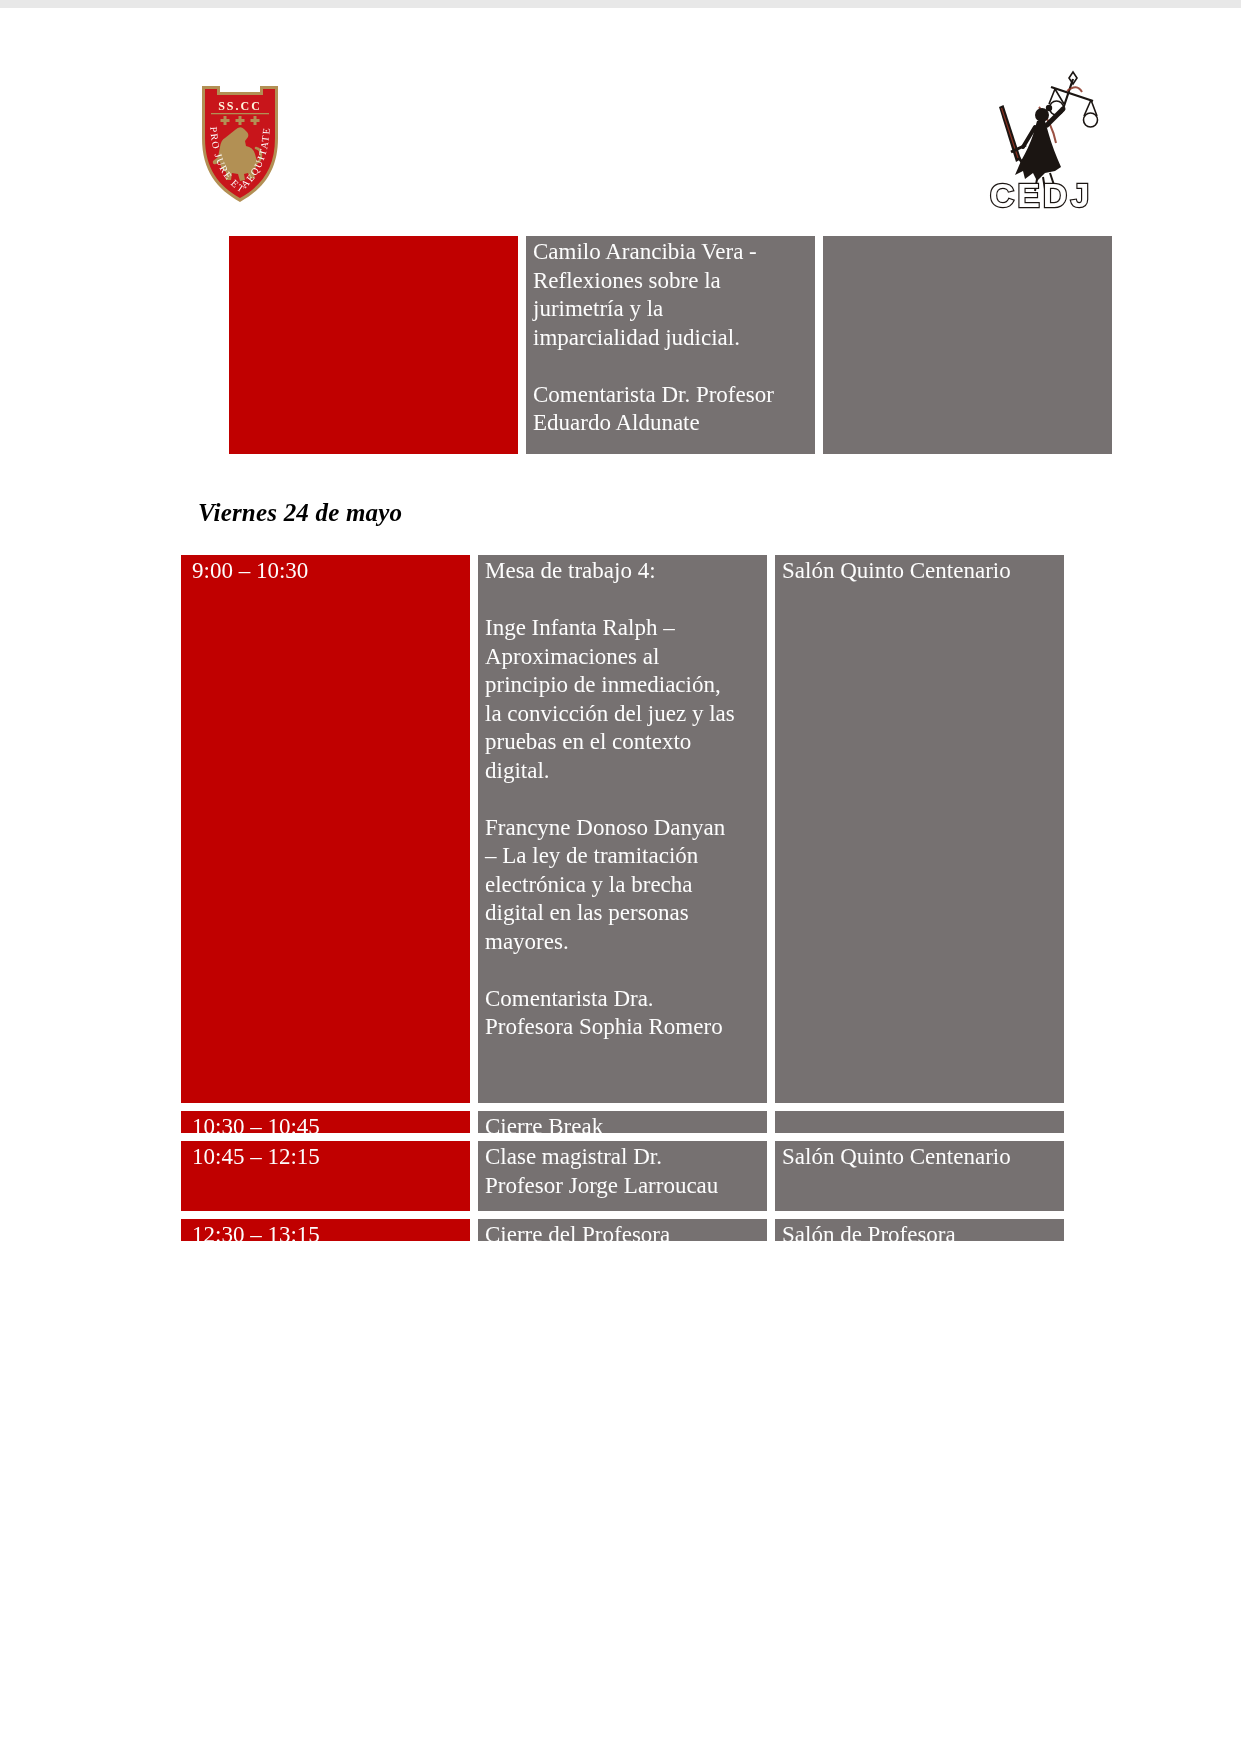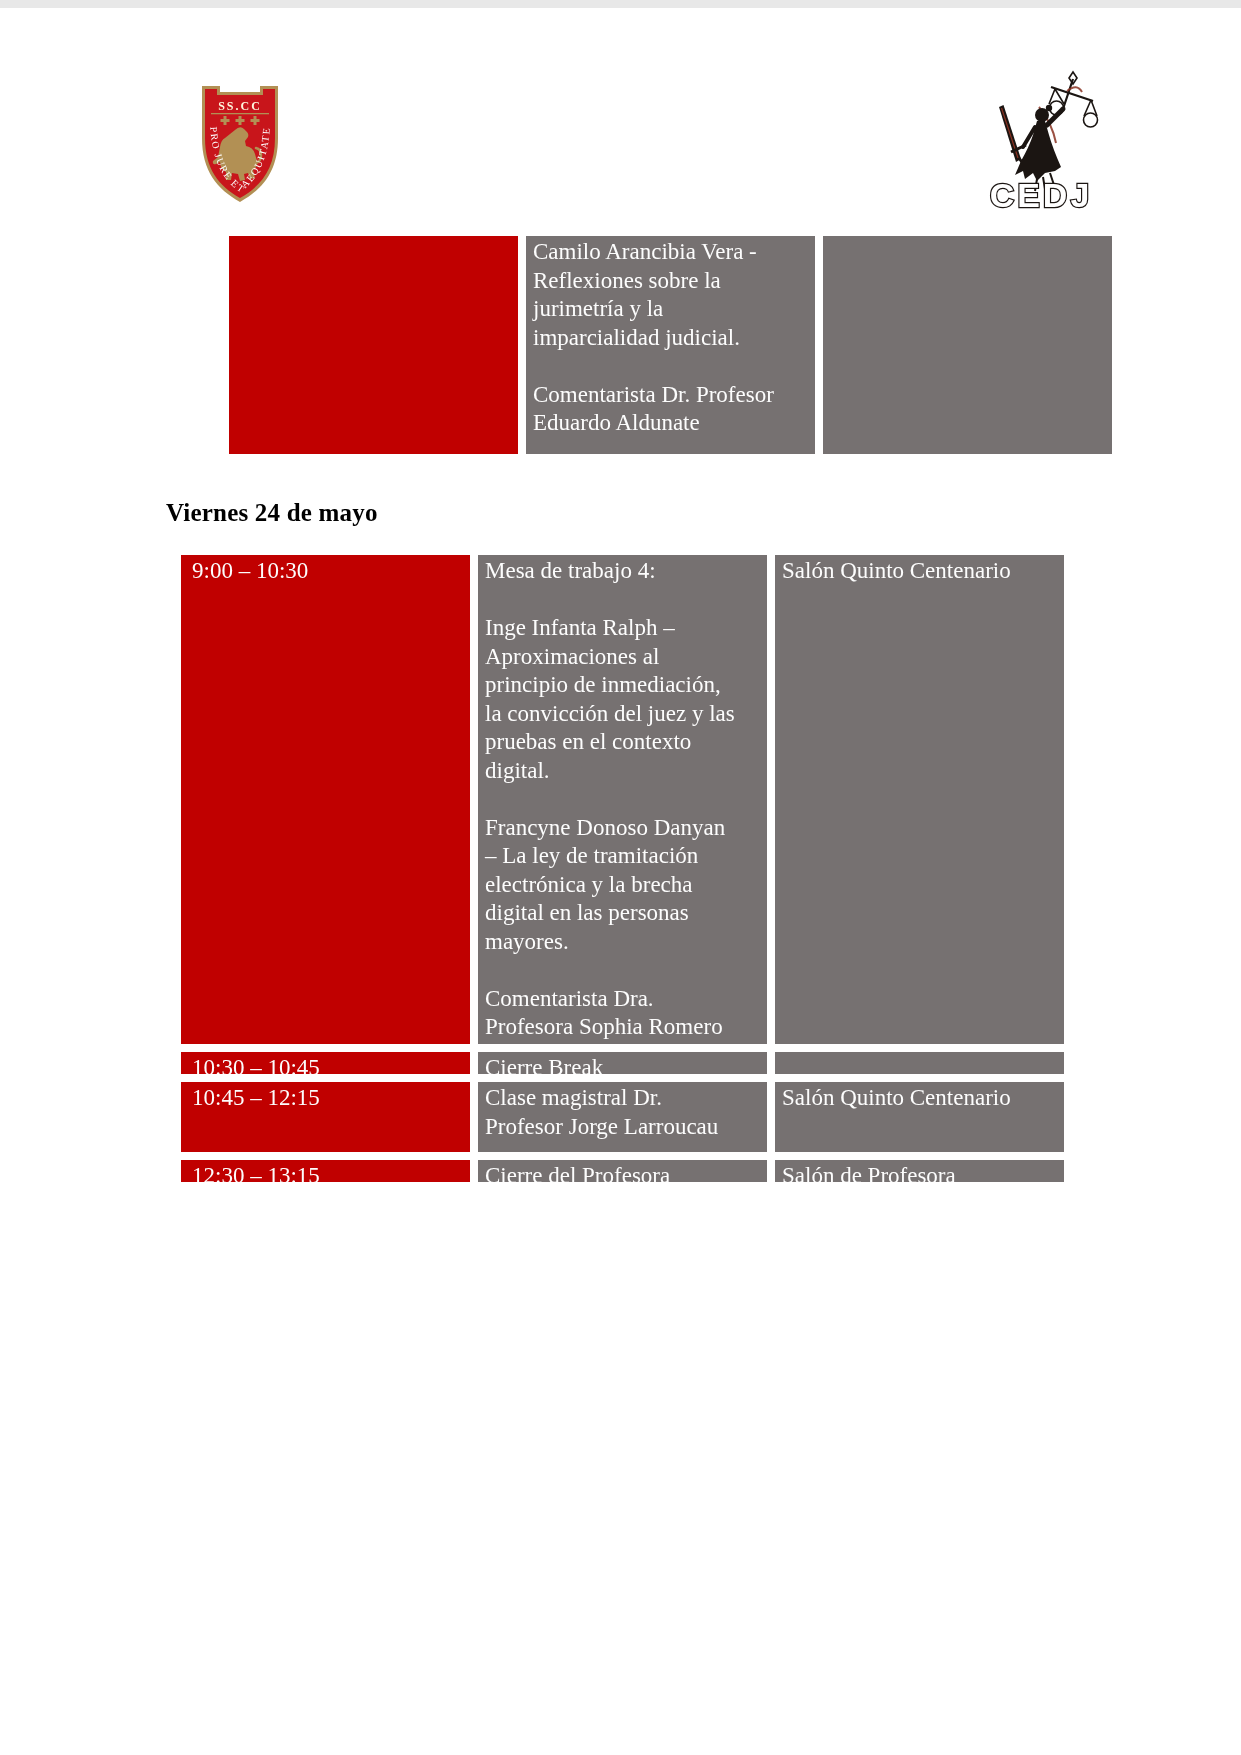--- a/index.html
+++ b/index.html
@@ -10,45 +10,46 @@
     background:var(--page-bg,#ffffff);
     font-family:"Liberation Serif","DejaVu Serif",serif;
     overflow:hidden;
     margin:8px auto;
   }
   
   .crest-logo { position:absolute; left:197px; top:74px; width:86px; height:124px; }
   .cedj-logo  { position:absolute; left:985px; top:55px; width:130px; height:150px; }
   
   .day-heading {
-    position:absolute; left:166px; top:491px;
+    position:absolute; left:198px; top:491px;
     font-size:25px; font-weight:bold;
     color:var(--heading-text,#000);
     letter-spacing:0.2px;
+    font-style:italic;
   }
   
   .sched-table {
     position:absolute; left:181px; width:883px;
     display:flex; flex-direction:column; gap:8px;
   }
   .table-continuation { top:228px;padding-left:48px; }
   .table-friday      { top:547px; }
   .sched-row { display:flex; gap:8px; }
   .cell {
     width:289px; flex:0 0 289px;
     color:var(--cell-text,#fdfdfd);
     font-size:23px; line-height:28.5px;
     padding:2px 7px 0 7px;
     white-space:pre; overflow:hidden;
   }
   .cell.time     { background:var(--time-cell-bg,#C00000); padding-left:11px; }
   .cell.content  { background:var(--content-cell-bg,#767171); }
   .cell.location { background:var(--content-cell-bg,#767171); }
   .row-cont  .cell { height:218px; }
-  .row-f1    .cell { height:489px; }
+  .row-f1    .cell { height:548px; }
   .row-f2    .cell { height:22px; }
   .row-f3    .cell { height:70px; }
   .row-f4    .cell { height:22px; }
 </style>
 </head>
 <body>
 
 <div class="page">
 
   <svg class="crest-logo" viewBox="0 0 86 124" aria-hidden="true">

